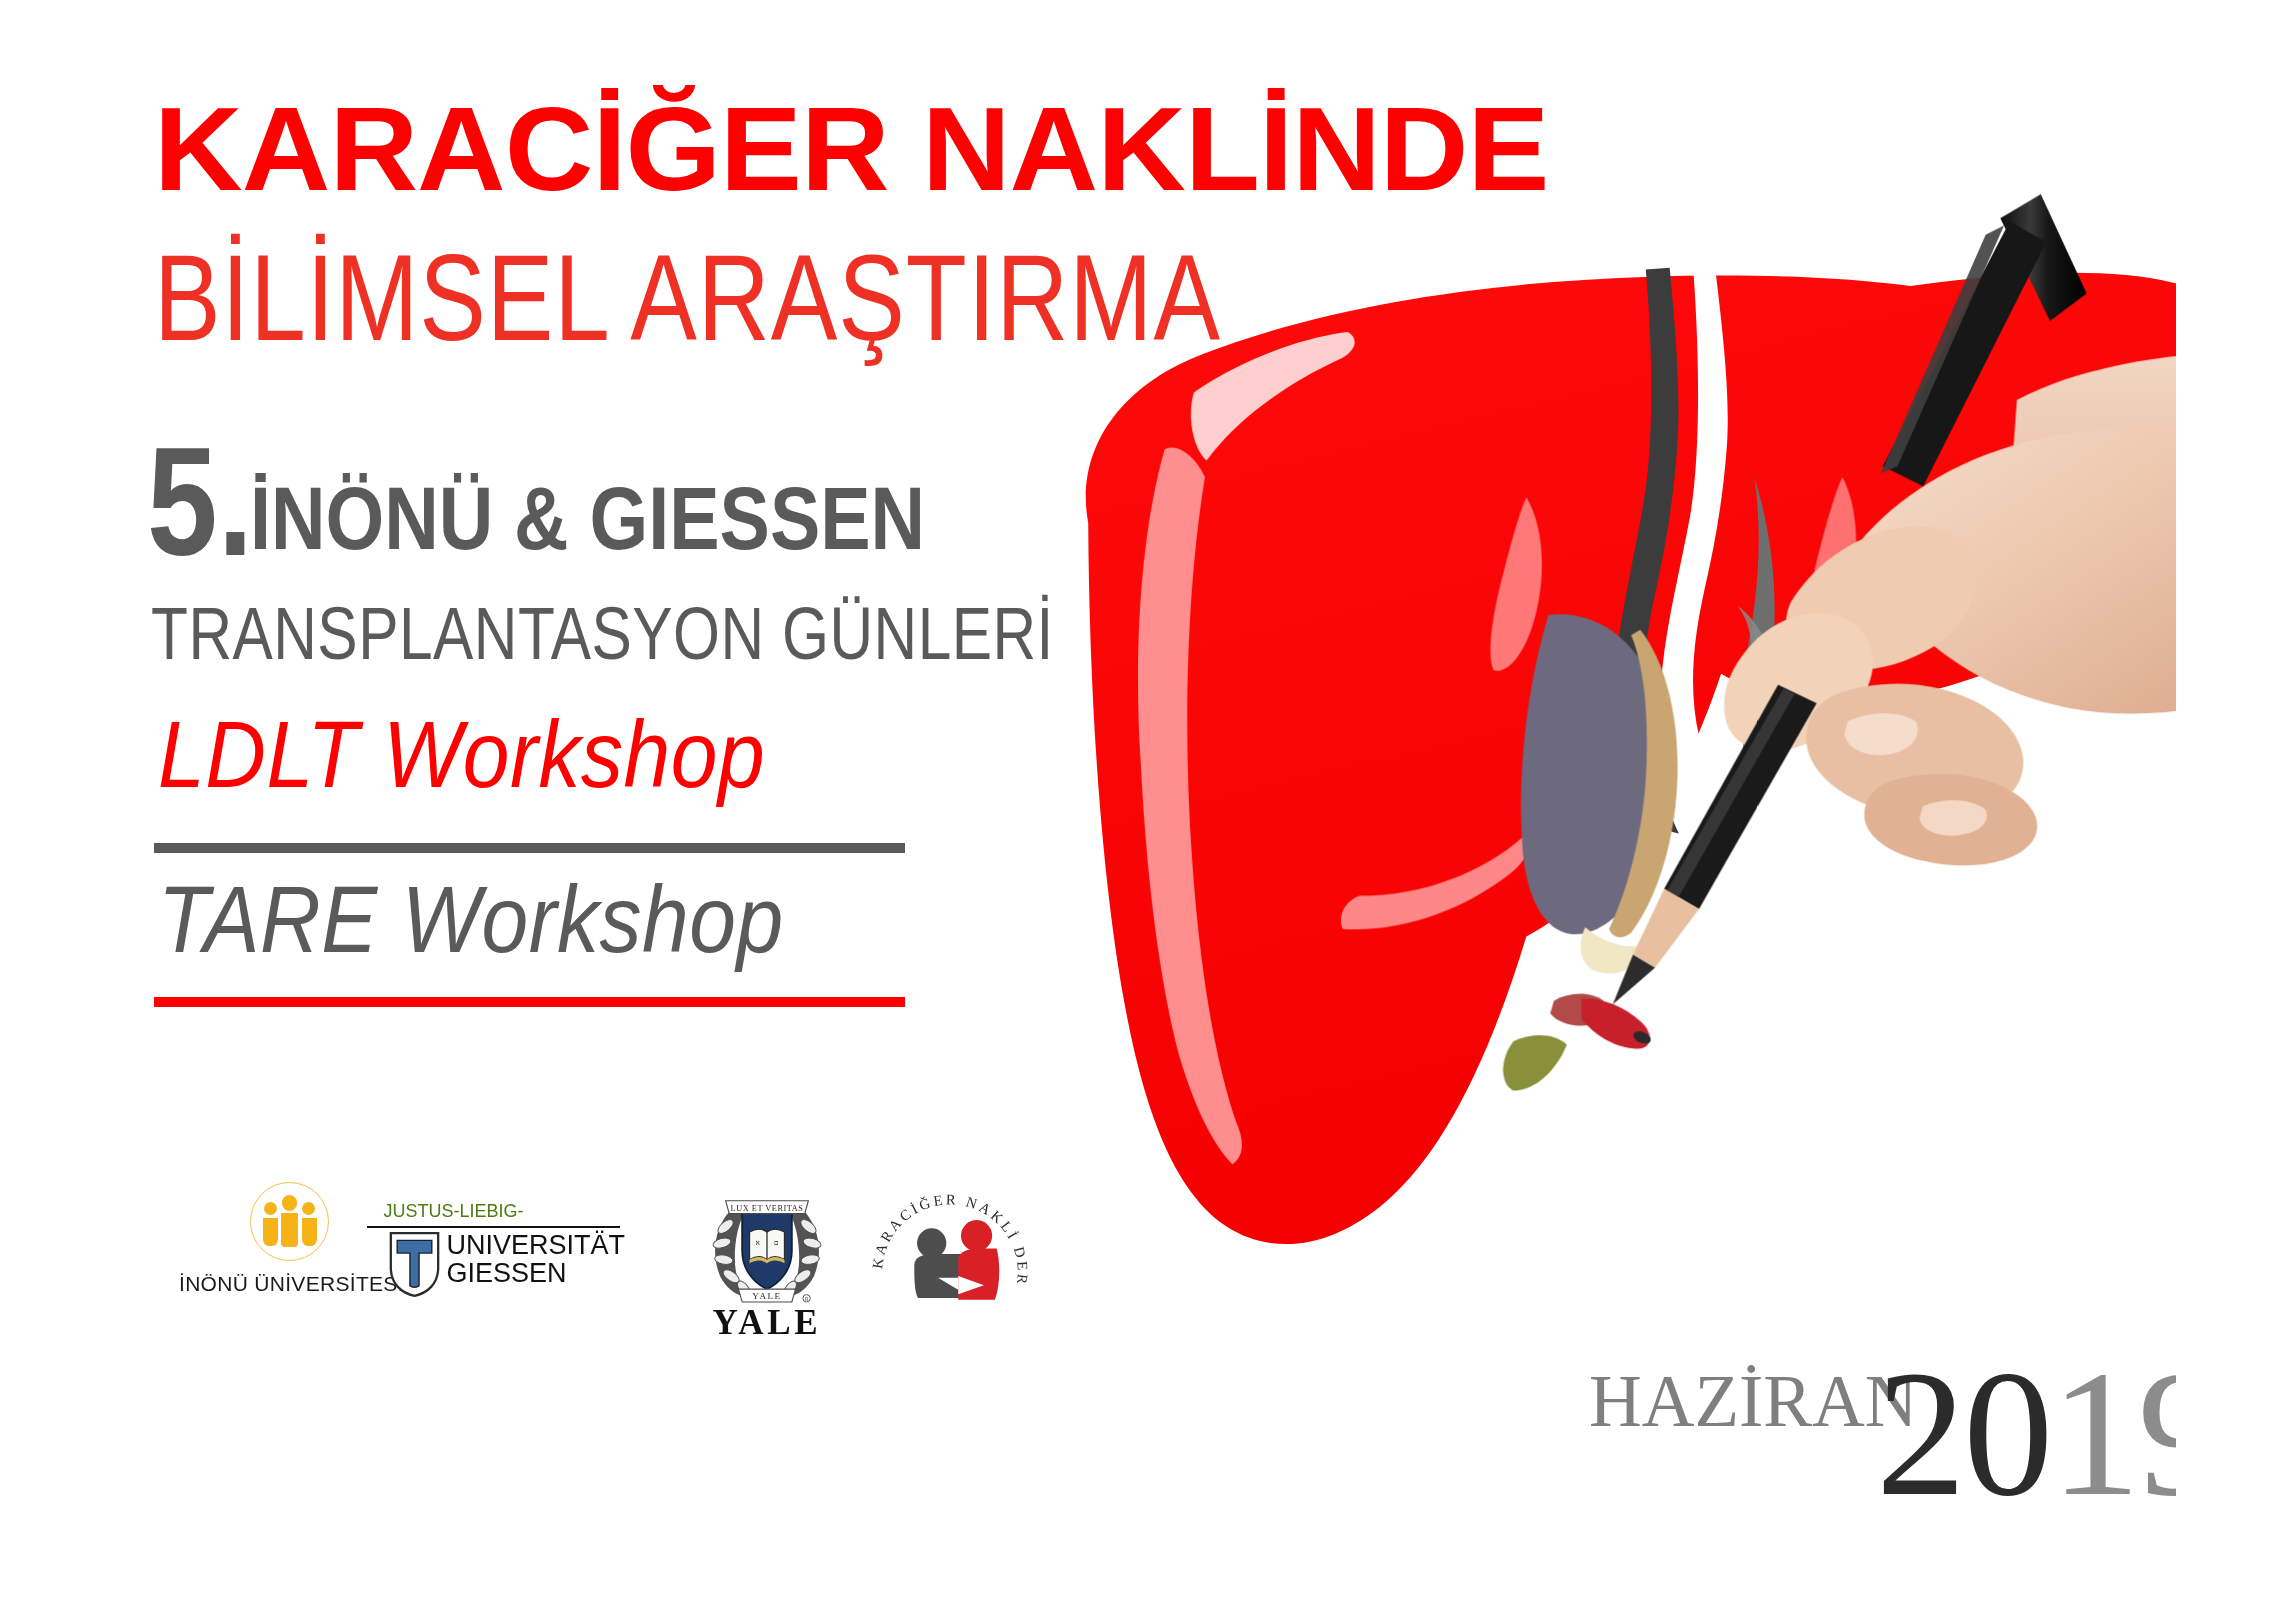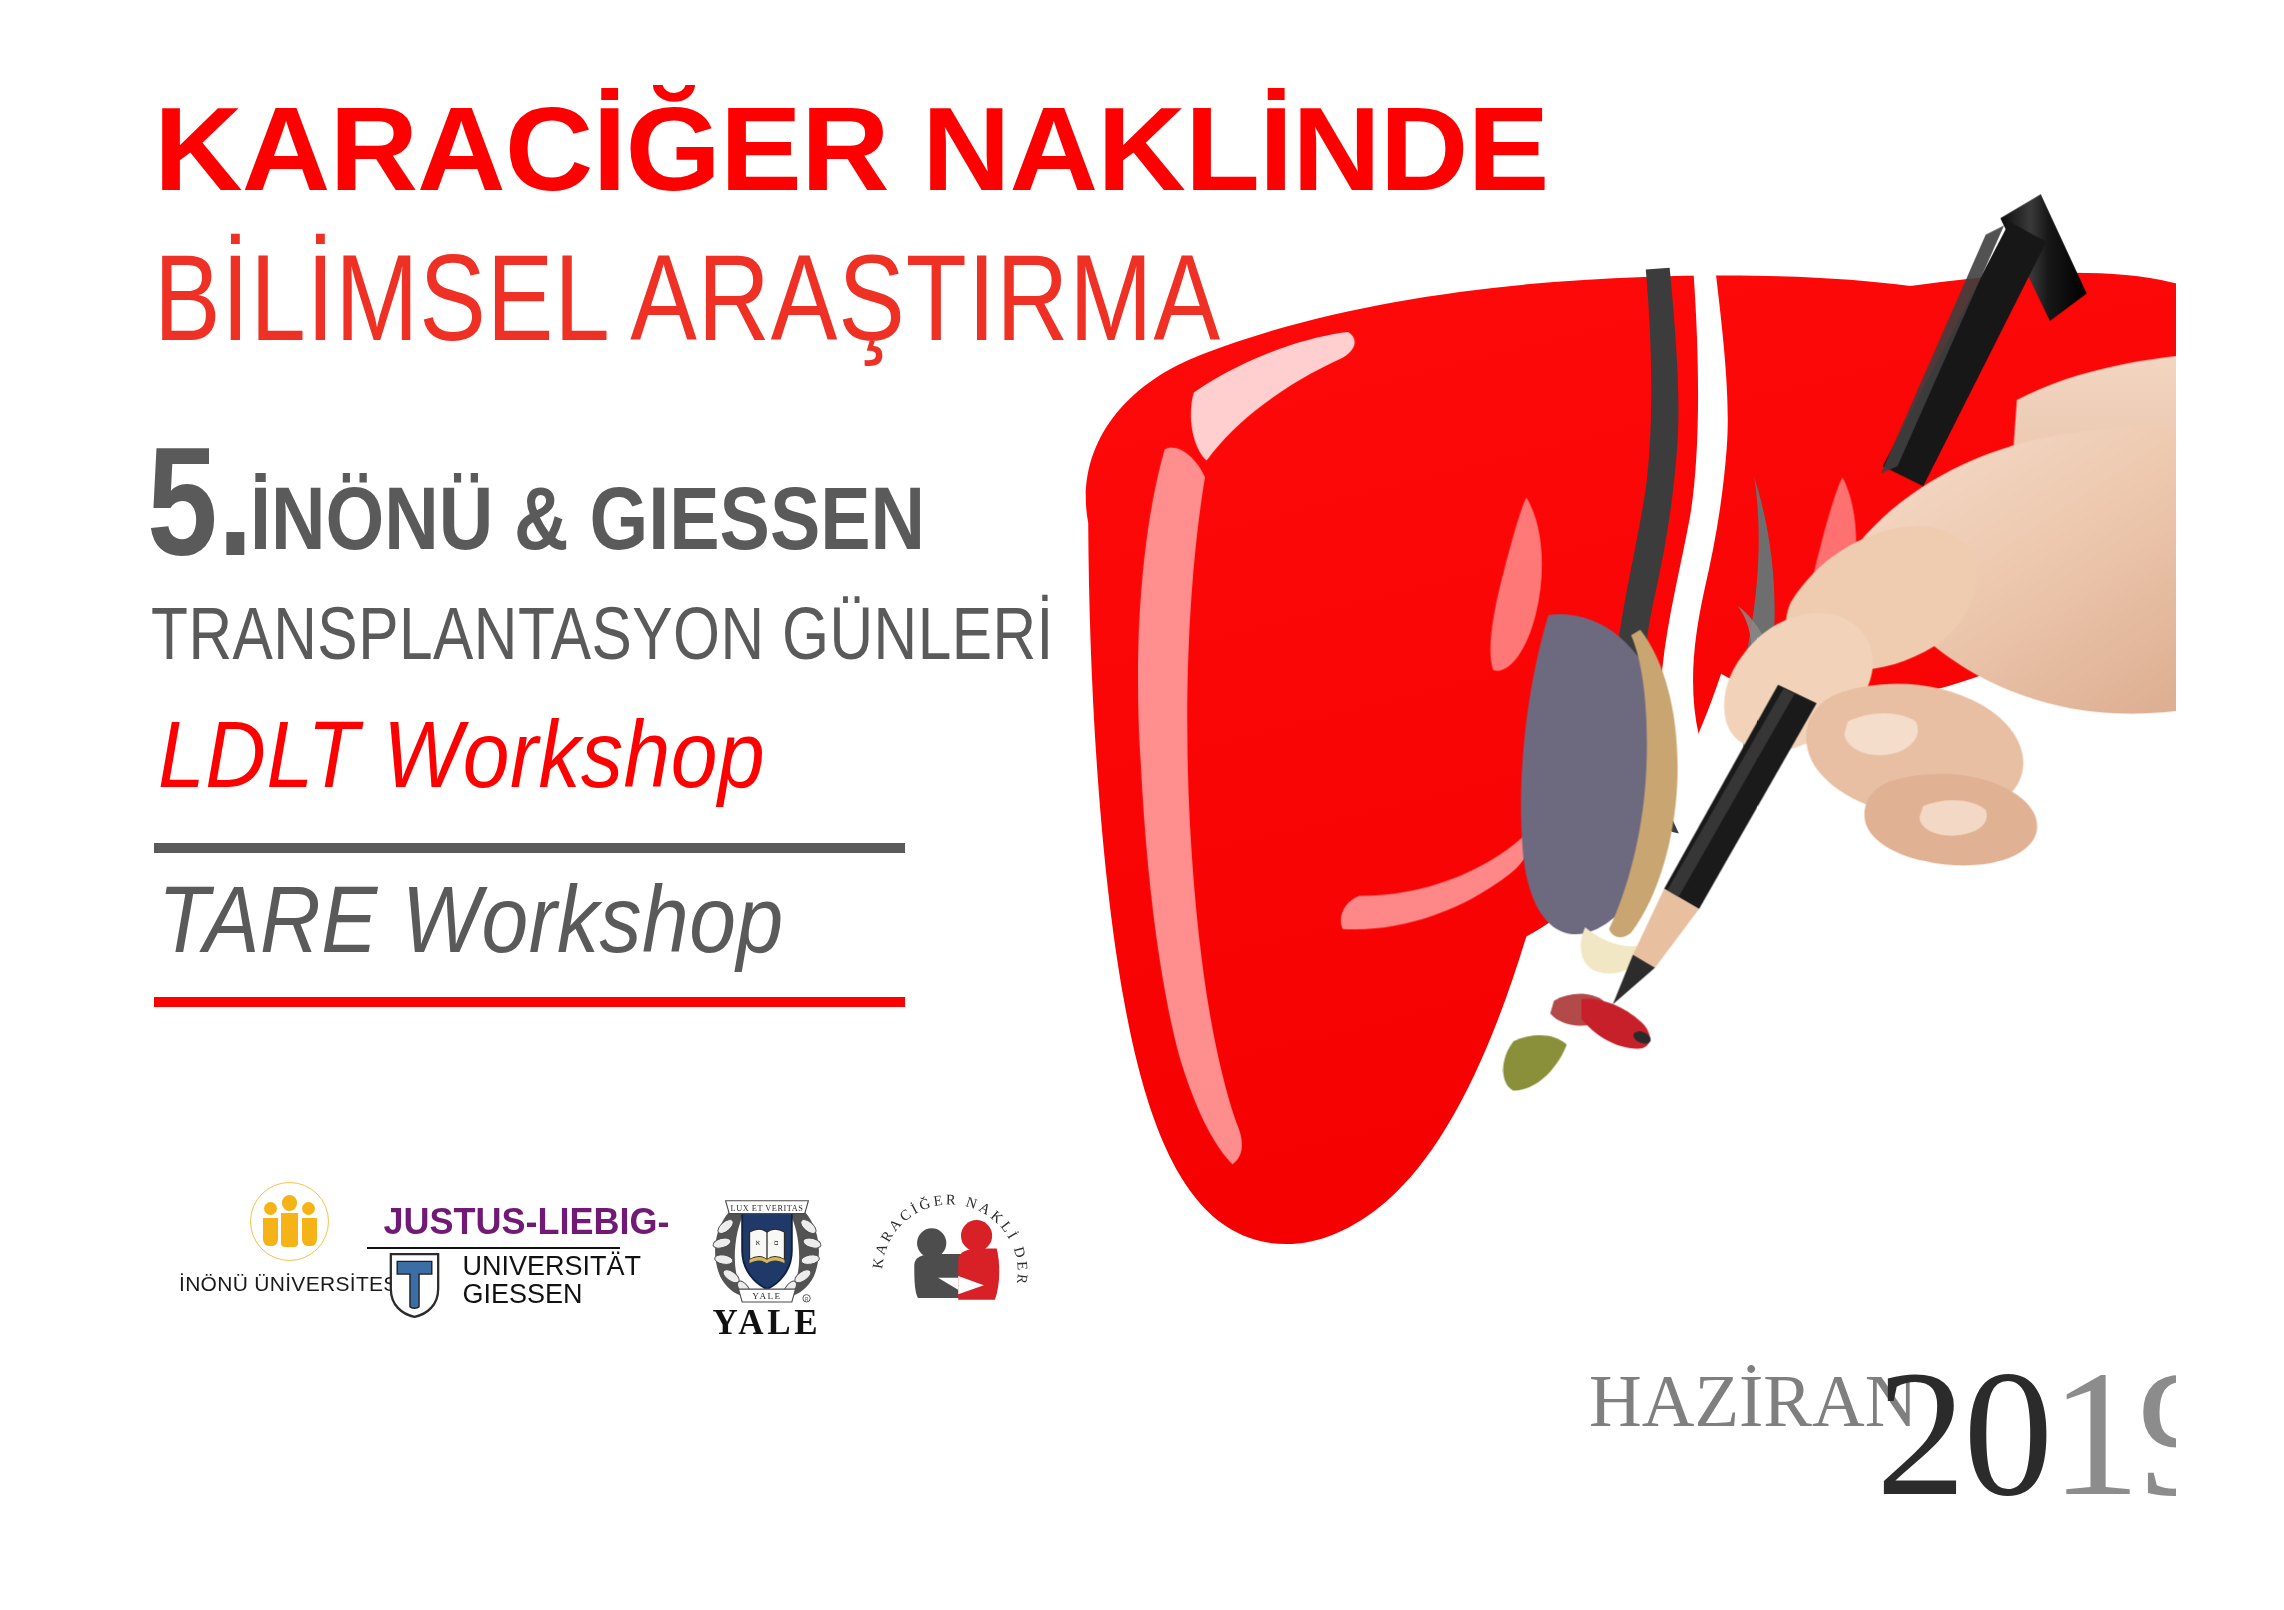--- a/index.html
+++ b/index.html
@@ -143,37 +143,35 @@
     font-size: 21px;
     letter-spacing: 0.3px;
     color: #1a1a1a;
     white-space: nowrap;
   }
 
   
   .logo-giessen { left: 275px; top: 26px; width: 303px; }
   .gies-top {
     font-family: "Liberation Sans", sans-serif;
-    font-size: 36px;
-    color: #701a75;
+    font-size: 18px;
+    color: #4d7c0f;
     letter-spacing: 0px;
     padding-left: 16.5px;
     white-space: nowrap;
-    font-weight: bold;
   }
   .gies-rule {
     height: 2.8px; background: #111;
     margin: 3.7px 0 0 0;
     width: 253px;
   }
   .gies-body {
     display: flex;
     align-items: flex-start;
     margin-top: 2.8px;
-    gap: 16px;
   }
   .gies-shield {
     width: 51px; height: 66px;
     position: relative;
     margin-left: 22px;
     margin-right: 6.4px;
     flex: 0 0 auto;
   }
   .gies-text {
     font-family: "Liberation Sans", sans-serif;

